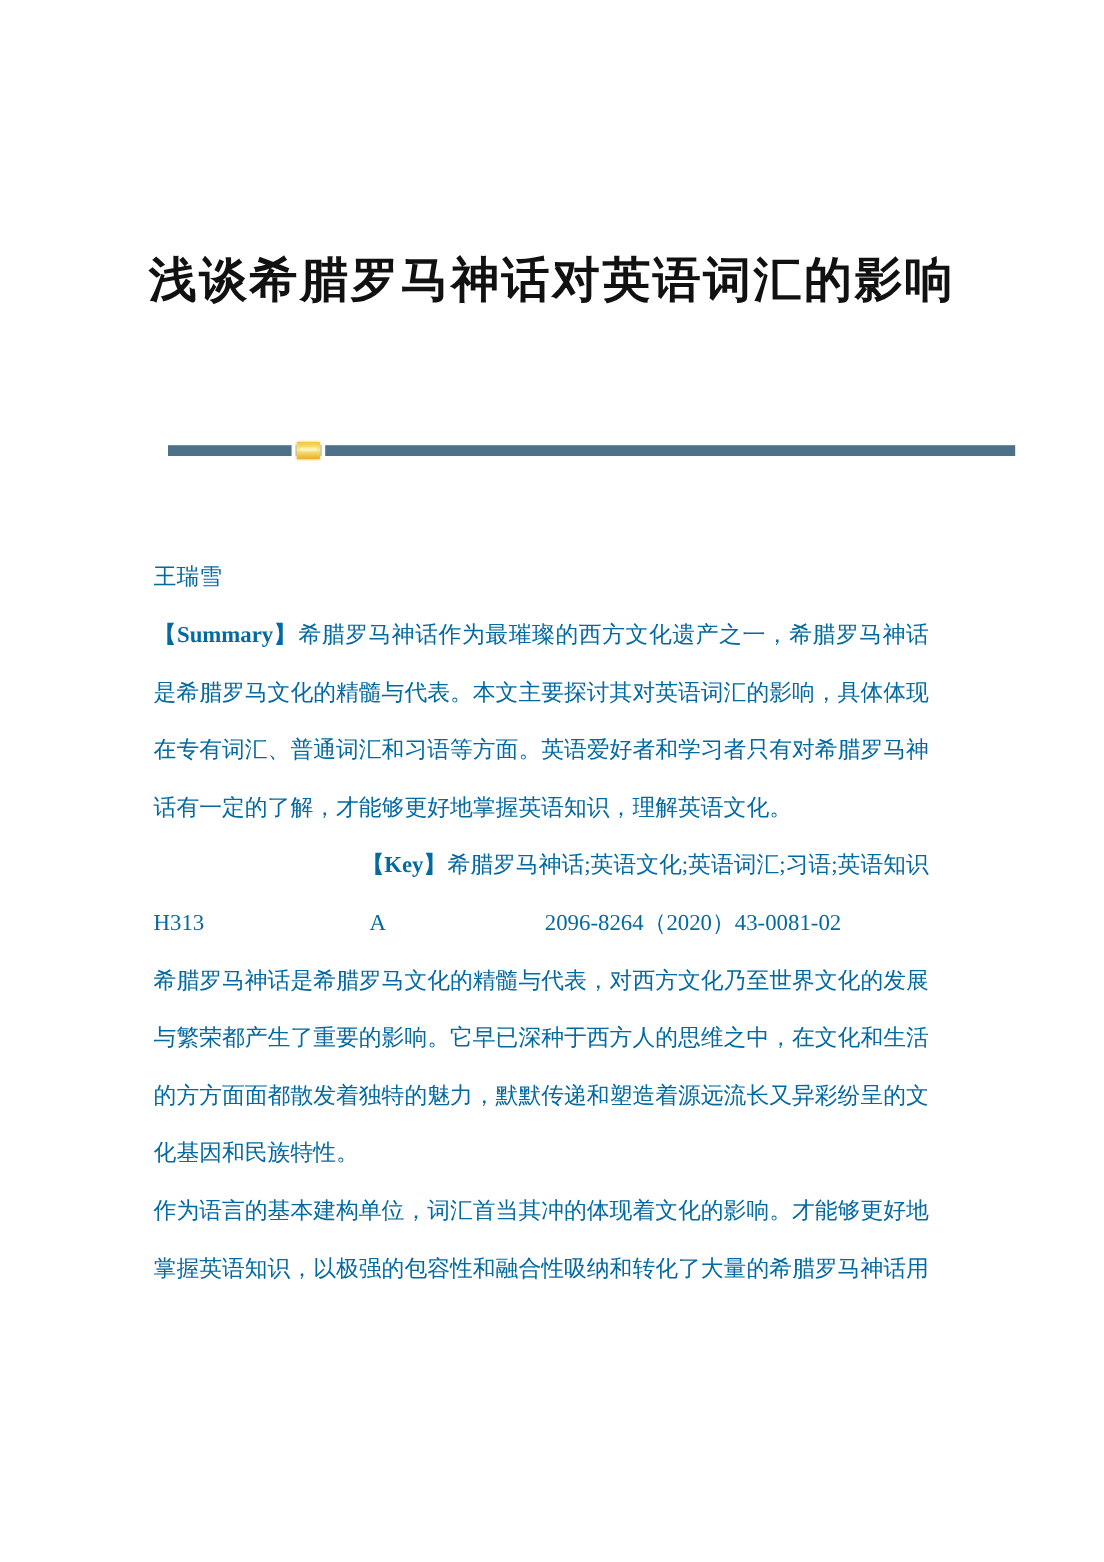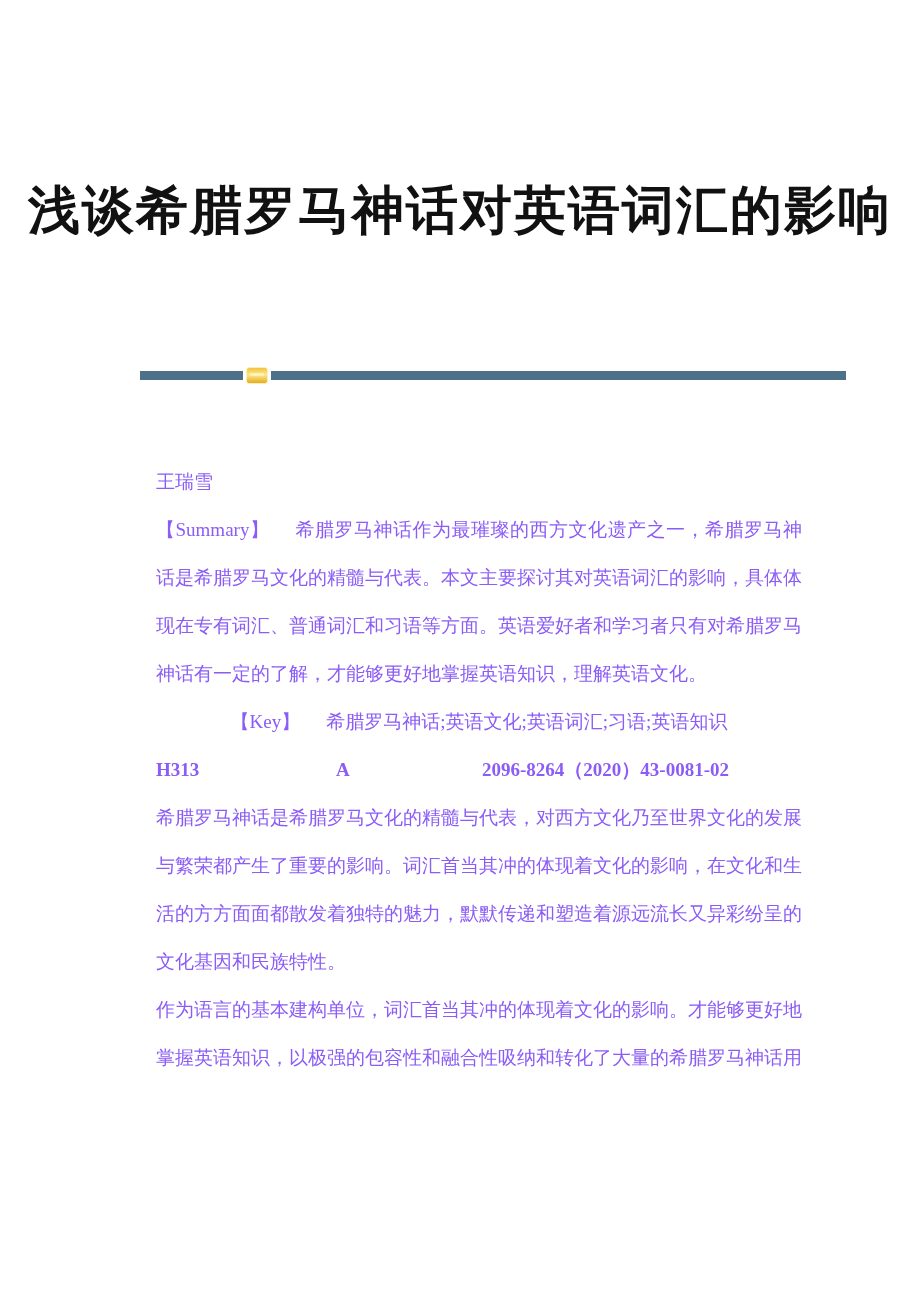--- a/index.html
+++ b/index.html
@@ -15,26 +15,26 @@
     font-family: "Liberation Serif", "DejaVu Serif", serif;
     color: #282828;
   }
   .page {
     position: absolute;
     inset: 0;
     background: #ffffff;
   }
   .title {
     position: absolute;
-    top: 176px;
+    top: 206px;
     left: 0;
     right: 0;
     margin: 0;
     text-align: center;
-    font-size: 52px;
+    font-size: 40px;
     font-weight: bold;
     letter-spacing: 2px;
     color: #111111;
     font-family: "Liberation Serif", "DejaVu Serif", serif;
   }
   .divider {
     position: absolute;
     top: 371px;
     left: 140px;
     width: 706px;
@@ -58,35 +58,35 @@
     left: 3px;
     right: 3px;
     top: 5px;
     height: 3px;
     background: rgba(255, 244, 193, 0.85);
     border-radius: 1px;
   }
   .content {
     position: absolute;
     top: 458px;
-    left: 156px;
+    left: 128px;
     width: 646px;
     font-size: 19px;
     line-height: 48px;
     text-align: justify;
-    color: #8b5cf6;
+    color: #0369a1;
   }
   .content p { margin: 0; }
   .author   { margin: 0 0 14px 0; text-align: left; }
   .summary  { margin: 0 0 4px 0; }
-  .keywords { margin: 0 0 4px 0; text-align: center; }
-  .meta     { margin: 0 0 12px 0; text-align: left; font-weight: bold; }
+  .keywords { margin: 0 0 4px 0; text-align: right; }
+  .meta     { margin: 0 0 12px 0; text-align: left; }
   .body1    { margin: 0 0 8px 0; }
   .body2    { margin: 0; }
-  .label { margin-right: 26px; }
+  .label { margin-right: 1px; font-weight: bold; }
   .meta-col-1 { display: inline-block; width: 180px; }
   .meta-col-2 { display: inline-block; width: 146px; }
 </style>
 </head>
 <body>
 
 <div class="page">
 
   <h1 class="title">浅谈希腊罗马神话对英语词汇的影响</h1>
 
@@ -97,18 +97,18 @@
   <div class="content">
 
     <p class="author">王瑞雪</p>
 
     <p class="summary"><span class="label">【Summary】</span><span>希腊罗马神话作为最璀璨的西方文化遗产之一，希腊罗马神话是希腊罗马文化的精髓与代表。本文主要探讨其对英语词汇的影响，具体体现在专有词汇、普通词汇和习语等方面。英语爱好者和学习者只有对希腊罗马神话有一定的了解，才能够更好地掌握英语知识，理解英语文化。</span></p>
 
     <p class="keywords"><span class="label">【Key】</span><span>希腊罗马神话;英语文化;英语词汇;习语;英语知识</span></p>
 
     <p class="meta"><span class="meta-col-1">H313</span><span class="meta-col-2">A</span><span>2096-8264（2020）43-0081-02</span></p>
 
-    <p class="body1">希腊罗马神话是希腊罗马文化的精髓与代表，对西方文化乃至世界文化的发展与繁荣都产生了重要的影响。词汇首当其冲的体现着文化的影响，在文化和生活的方方面面都散发着独特的魅力，默默传递和塑造着源远流长又异彩纷呈的文化基因和民族特性。</p>
+    <p class="body1">希腊罗马神话是希腊罗马文化的精髓与代表，对西方文化乃至世界文化的发展与繁荣都产生了重要的影响。它早已深种于西方人的思维之中，在文化和生活的方方面面都散发着独特的魅力，默默传递和塑造着源远流长又异彩纷呈的文化基因和民族特性。</p>
 
     <p class="body2">作为语言的基本建构单位，词汇首当其冲的体现着文化的影响。才能够更好地掌握英语知识，以极强的包容性和融合性吸纳和转化了大量的希腊罗马神话用</p>
 
   </div>
 </div>
 
 </body></html>

